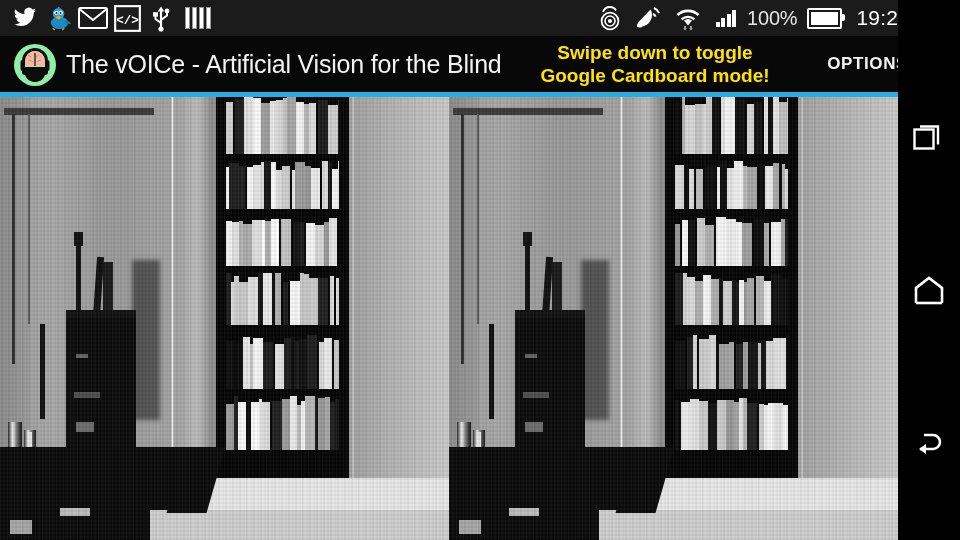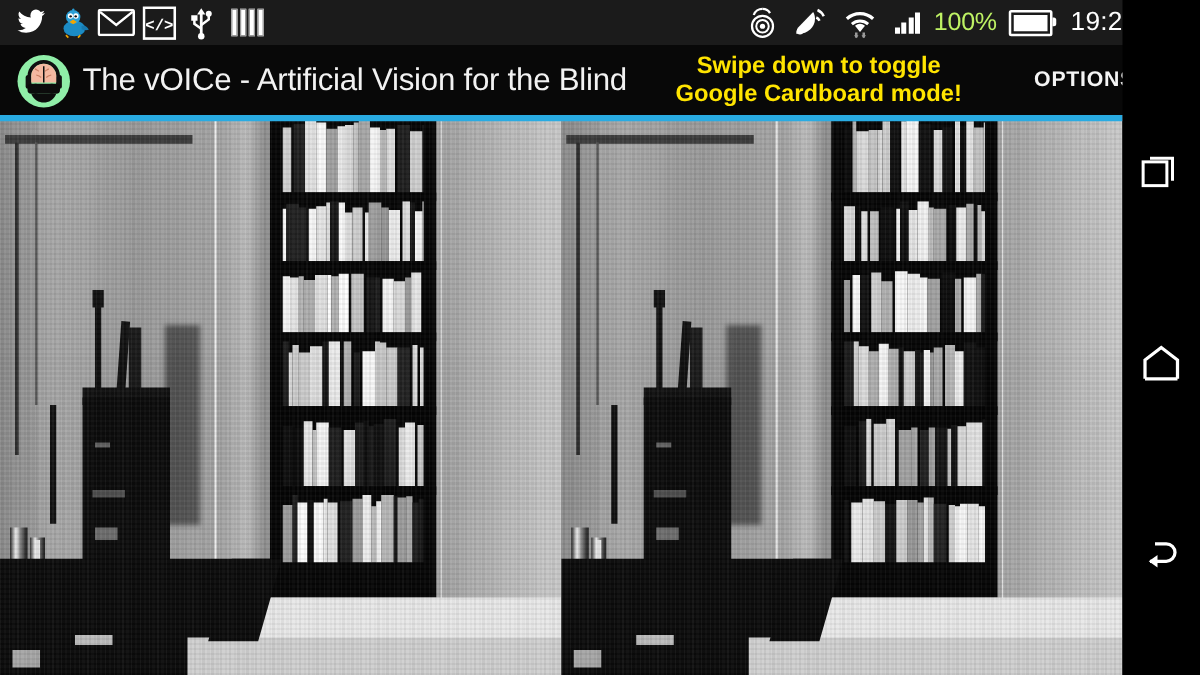--- a/index.html
+++ b/index.html
@@ -9,21 +9,21 @@
 
   
   #statusbar{position:absolute;left:0;top:0;width:960px;height:36px;
              background:#1b1b1b;display:flex;align-items:center;}
   #status-left{display:flex;align-items:center;gap:0px;padding-left:8px;}
   #status-right{position:absolute;right:50px;top:0;height:36px;
                 display:flex;align-items:center;gap:7px;}
   .sicon{width:34px;height:30px;display:flex;align-items:center;justify-content:center;}
   .sicon svg{display:block;}
   #status-time{color:#fff;font-size:21px;letter-spacing:.2px;margin-left:5px;}
-  #status-batt-pct{color:#bef264;font-size:20px;letter-spacing:-.2px;}
+  #status-batt-pct{color:#e5e5e5;font-size:20px;letter-spacing:-.2px;}
 
   
   .sig{display:flex;align-items:flex-end;gap:1.5px;height:18px;}
   .sig i{display:block;width:4px;background:#fff;}
   .sig i:nth-child(1){height:5px}.sig i:nth-child(2){height:9px}
   .sig i:nth-child(3){height:13px}.sig i:nth-child(4){height:17px}
 
   
   .batt{position:relative;width:31px;height:17px;border:2px solid #fff;border-radius:2px;}
   .batt::after{content:"";position:absolute;right:-5px;top:4px;width:3px;height:7px;background:#fff;border-radius:0 2px 2px 0;}

